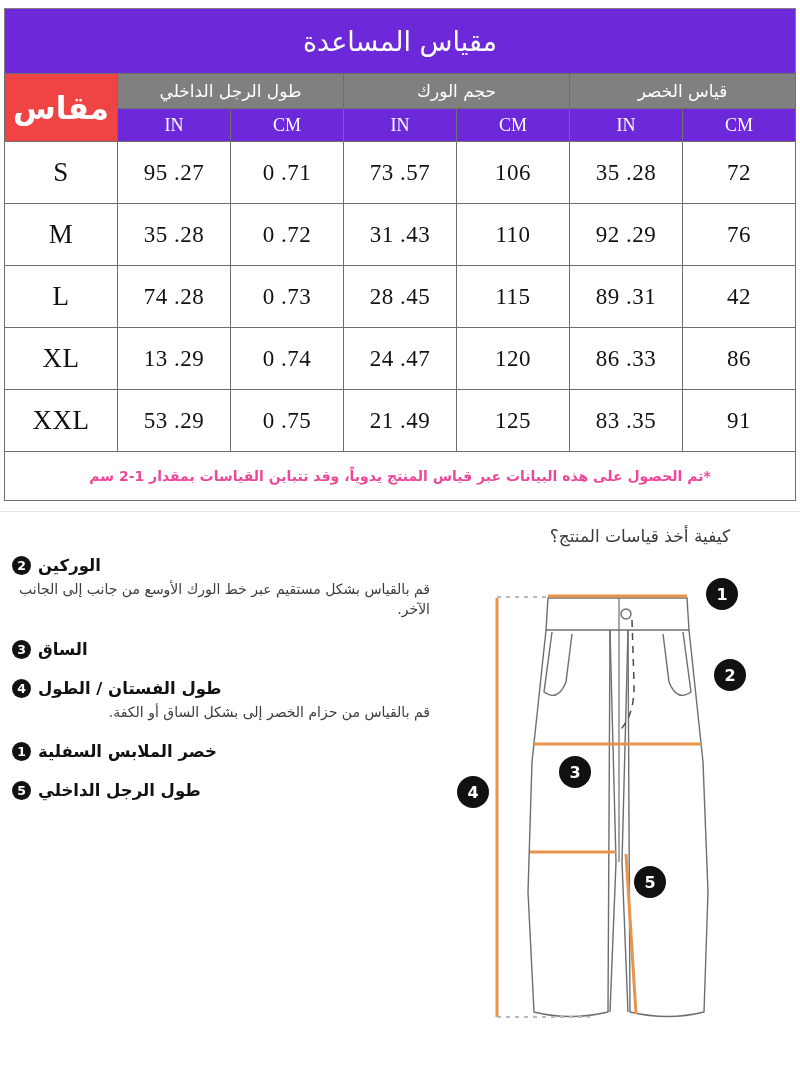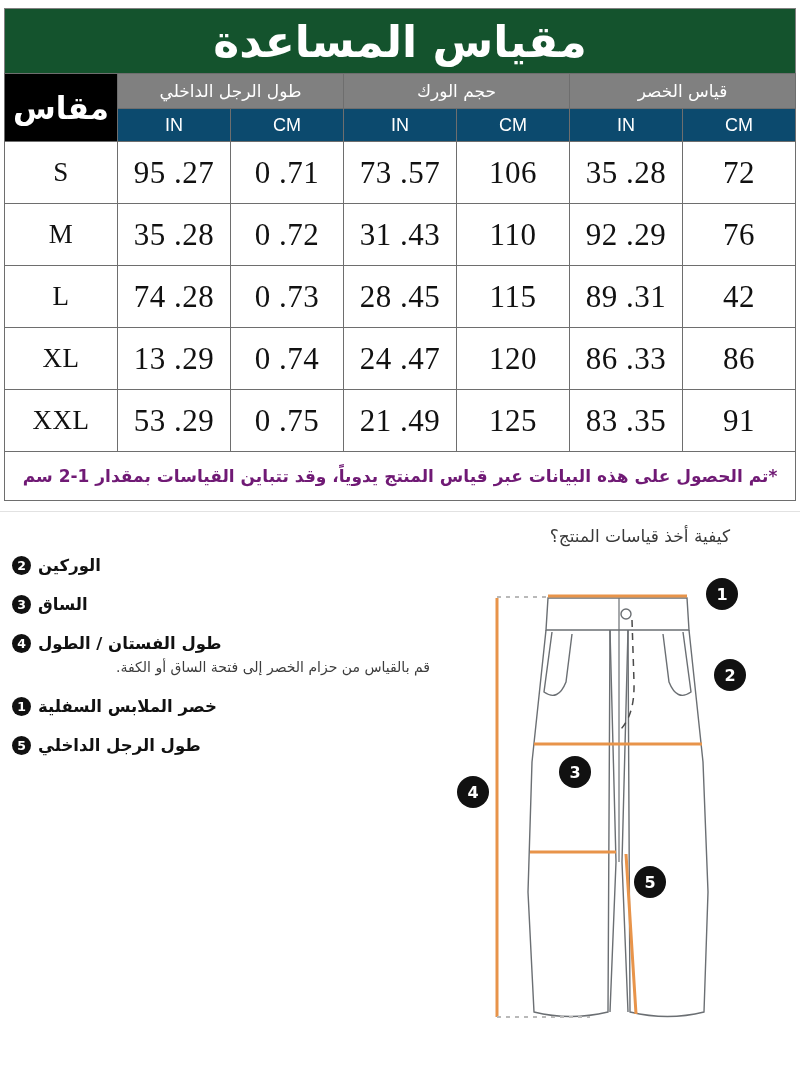--- a/index.html
+++ b/index.html
@@ -28,65 +28,65 @@
     border-collapse: collapse;
     table-layout: fixed;
   }
   table.size-table td, table.size-table th {
     border: 1px solid #6e6e6e;
     text-align: center;
     vertical-align: middle;
     padding: 0;
   }
   .title-cell {
-    background: #14532d;
-    color: #ffffff;
-    font-size: 44px;
-    font-weight: bold;
+    background: #6d28d9;
+    color: #ffffff;
+    font-size: 27px;
+    font-weight: normal;
     height: 64px;
     letter-spacing: 0px;
     border: 1px solid #808080 !important;
     border-bottom: 1px solid #6e6e6e !important;
   }
   .hdr-group {
     background: #808080;
     color: #ffffff;
     font-size: 17px;
     font-weight: normal;
     height: 34px;
     font-family: "DejaVu Sans", "Liberation Sans", sans-serif;
   }
   .hdr-unit {
-    background: #0c4a6e;
+    background: #6d28d9;
     color: #ffffff;
     font-size: 18px;
     height: 32px;
-    font-family: Liberation Sans, sans-serif;
+    font-family: Liberation Serif, serif;
   }
   .hdr-size {
-    background: #000000;
+    background: #ef4444;
     color: #ffffff;
     font-size: 31px;
     font-weight: bold;
   }
   td.val {
     font-family: "Liberation Serif", "DejaVu Serif", serif;
-    font-size: 31px;
+    font-size: 23px;
     height: 61px;
     color: #111111;
     letter-spacing: 0.5px;
   }
   td.val.size-label {
     font-size: 27px;
   }
   .note-cell {
     height: 48px;
-    font-size: 17px;
+    font-size: 14px;
     font-weight: bold;
-    color: #701a75;
+    color: #ec4899;
     text-align: center;
     padding: 0 10px;
     border: 1px solid #6e6e6e !important;
     border-top: 1px solid #6e6e6e !important;
   }
 
   
   .section-divider {
     width: 800px;
     height: 1px;
@@ -249,35 +249,36 @@
 
   <div class="howto-body">
 
     <div class="steps">
 
       <div class="step">
         <div class="step-head">
           <span class="badge">2</span>
           <span>الوركين</span>
         </div>
+        <p class="step-desc">قم بالقياس بشكل مستقيم عبر خط الورك الأوسع من جانب إلى الجانب الآخر.</p>
       </div>
 
       <div class="step">
         <div class="step-head">
           <span class="badge">3</span>
           <span>الساق</span>
         </div>
       </div>
 
       <div class="step">
         <div class="step-head">
           <span class="badge">4</span>
           <span>طول الفستان / الطول</span>
         </div>
-        <p class="step-desc">قم بالقياس من حزام الخصر إلى فتحة الساق أو الكفة.</p>
+        <p class="step-desc">قم بالقياس من حزام الخصر إلى بشكل الساق أو الكفة.</p>
       </div>
 
       <div class="step">
         <div class="step-head">
           <span class="badge">1</span>
           <span>خصر الملابس السفلية</span>
         </div>
       </div>
 
       <div class="step">

